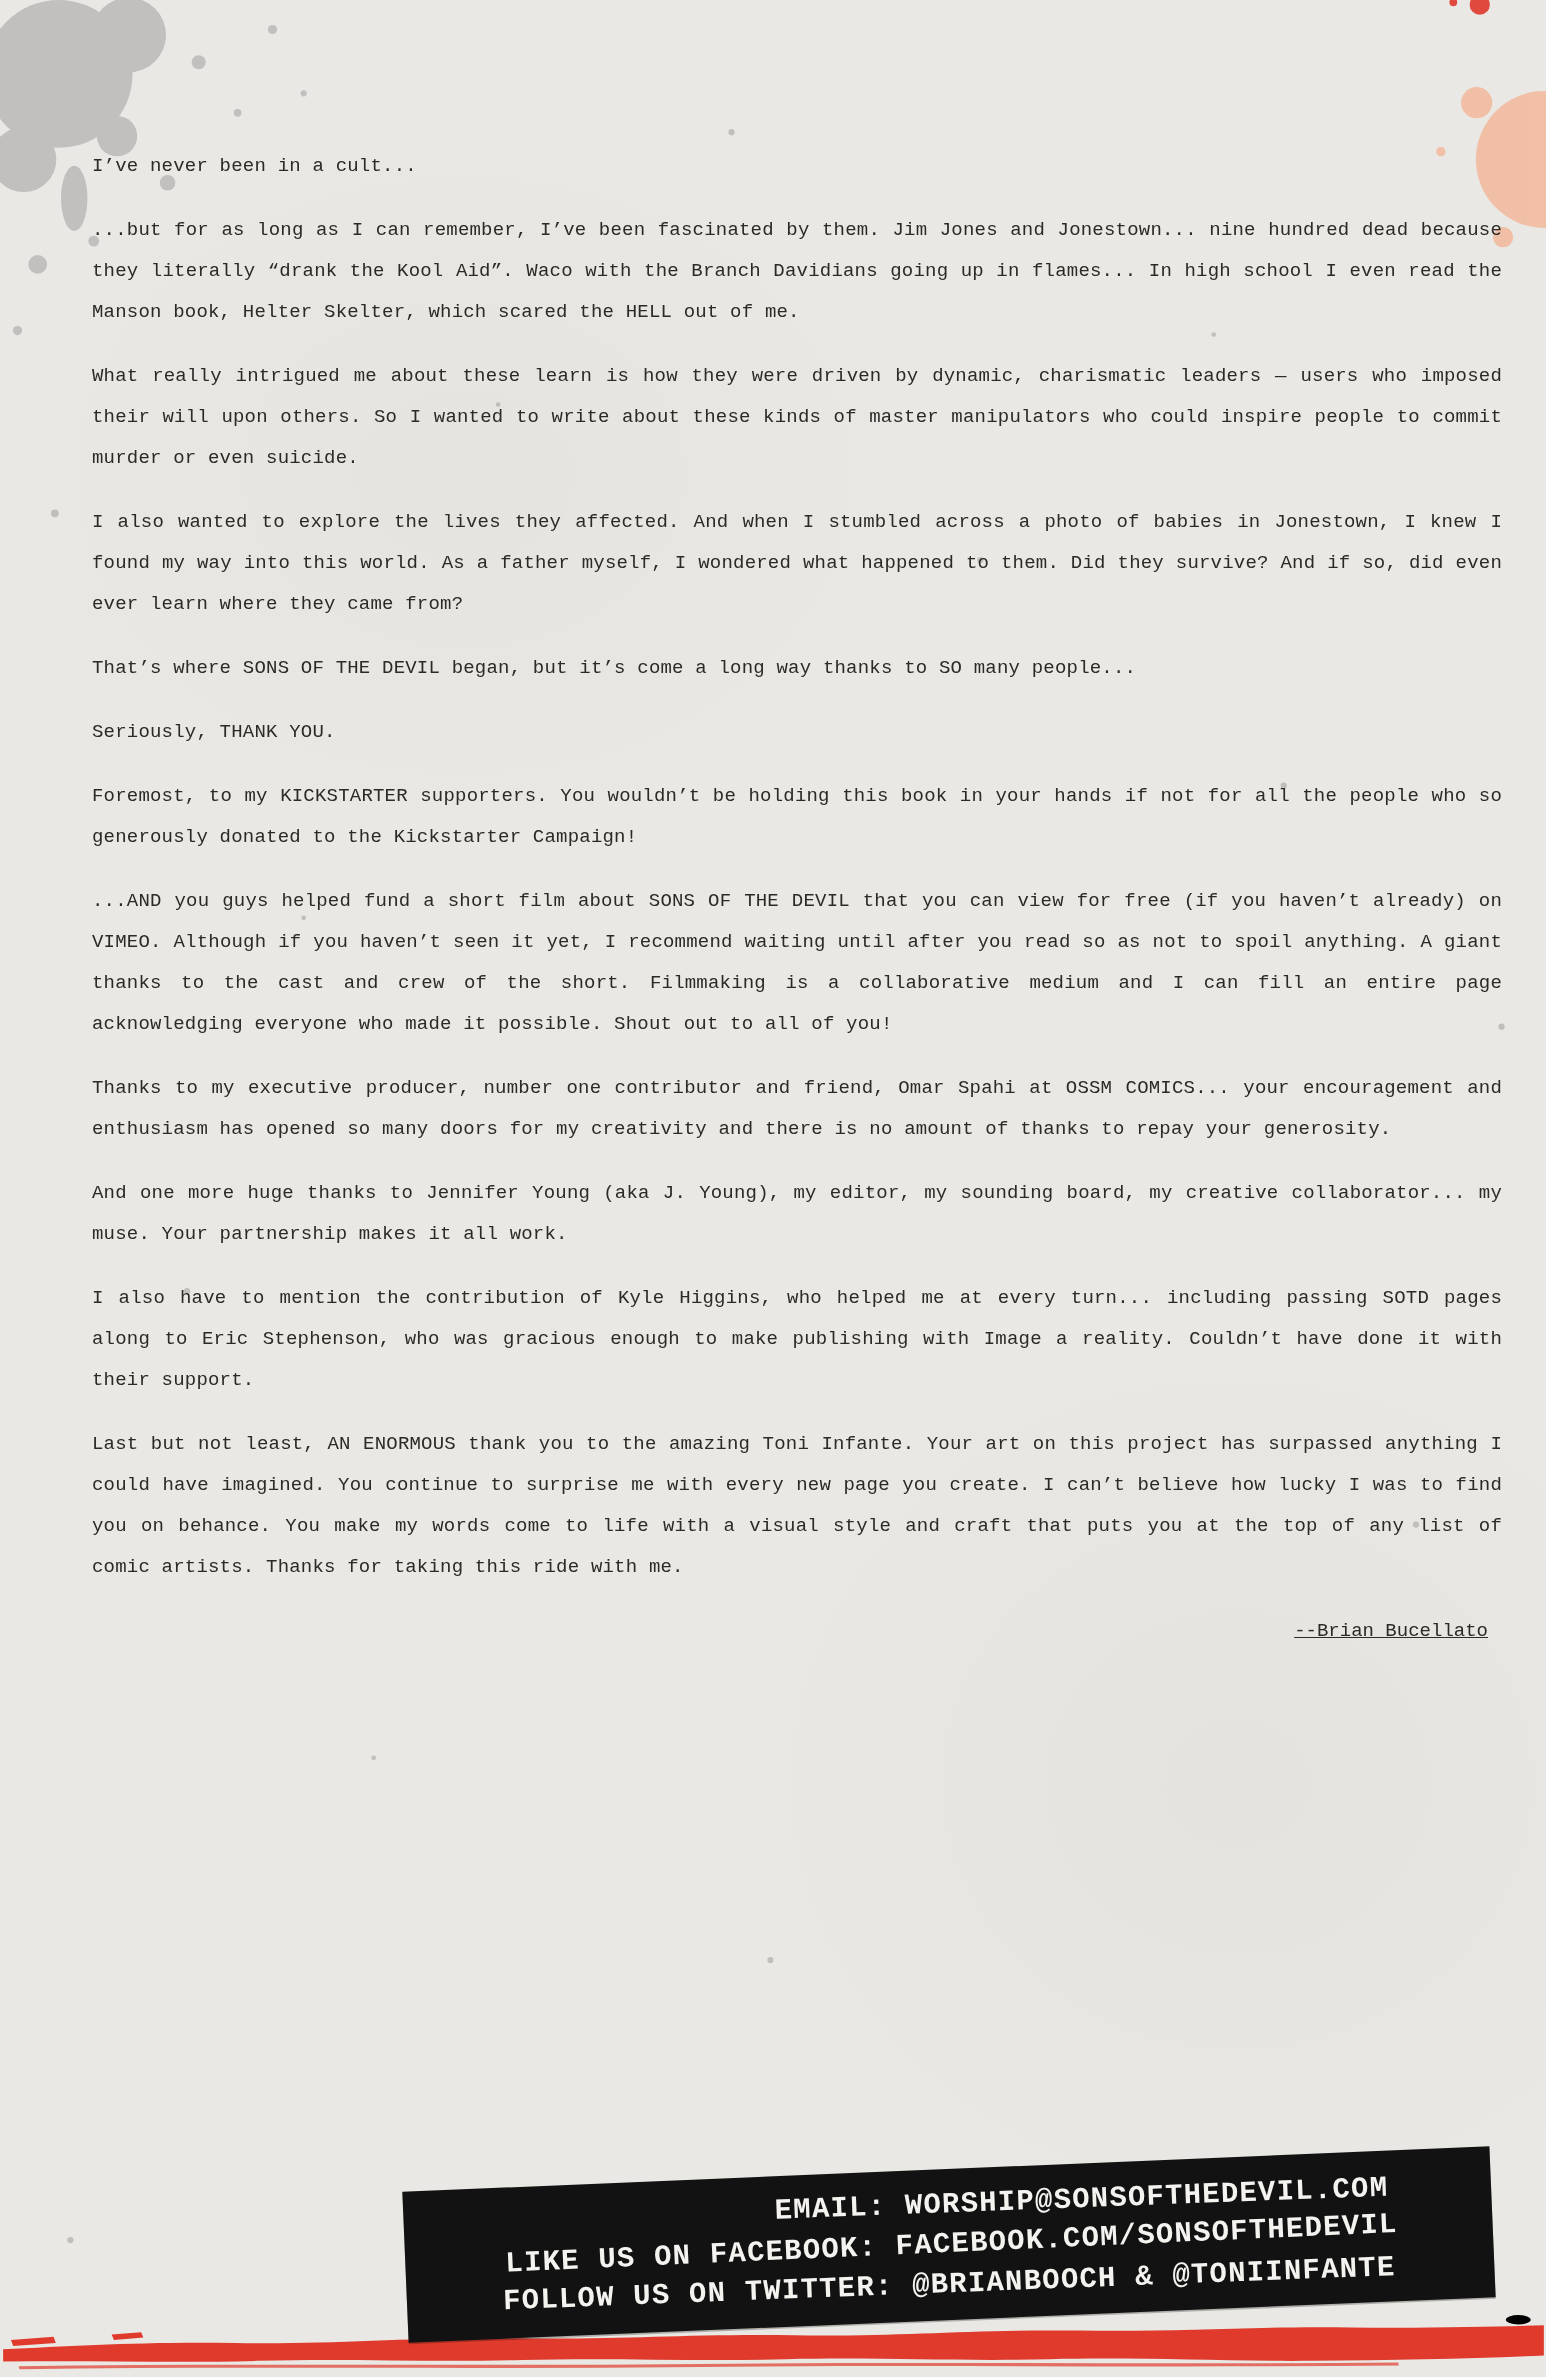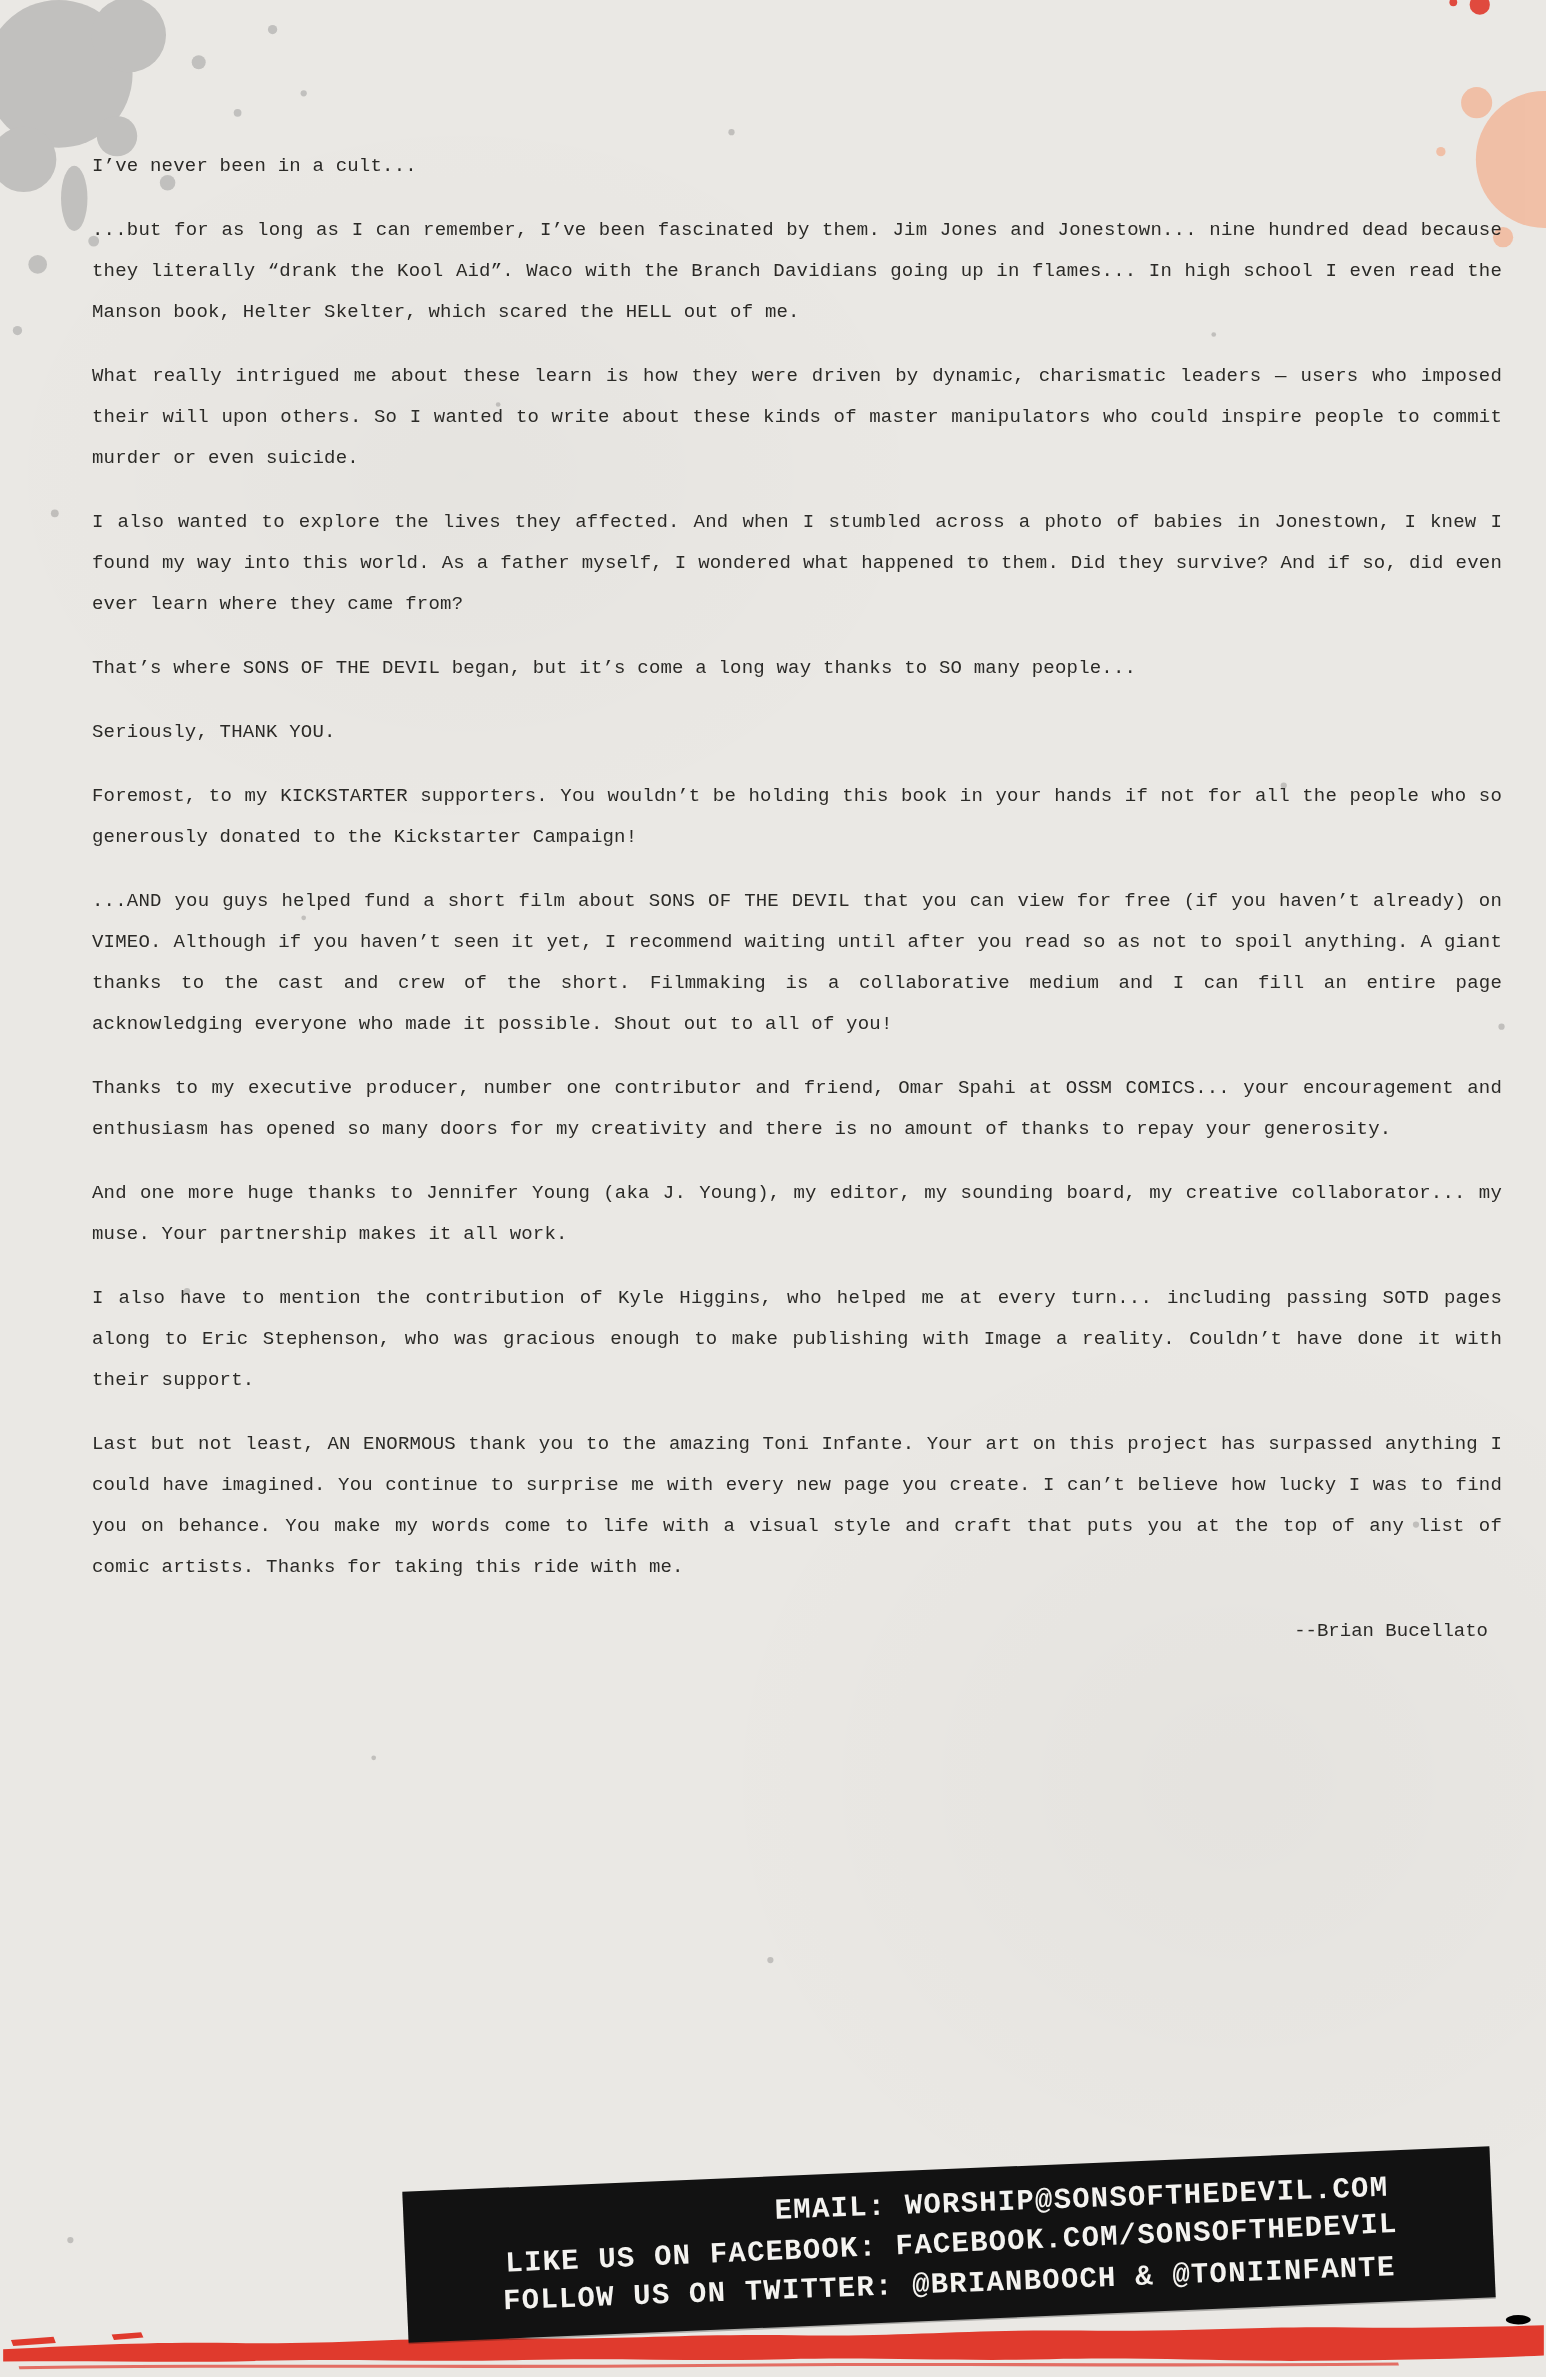--- a/index.html
+++ b/index.html
@@ -46,20 +46,21 @@
     line-height: 41px;
   }
   .para {
     text-align: justify;
     margin: 0 0 23px 0;
     letter-spacing: 0.2px;
   }
   .signature {
     text-align: right;
     margin: 6.2px 14px 0 0;
+    text-decoration: underline;
   }
 
   .banner {
     position: absolute;
     left: 405px;
     top: 2169px;
     width: 1088px;
     padding: 15.6px 95px 15.6px 31px;
     background: var(--banner-bg, #121212);
     transform: rotate(-2.4deg);

